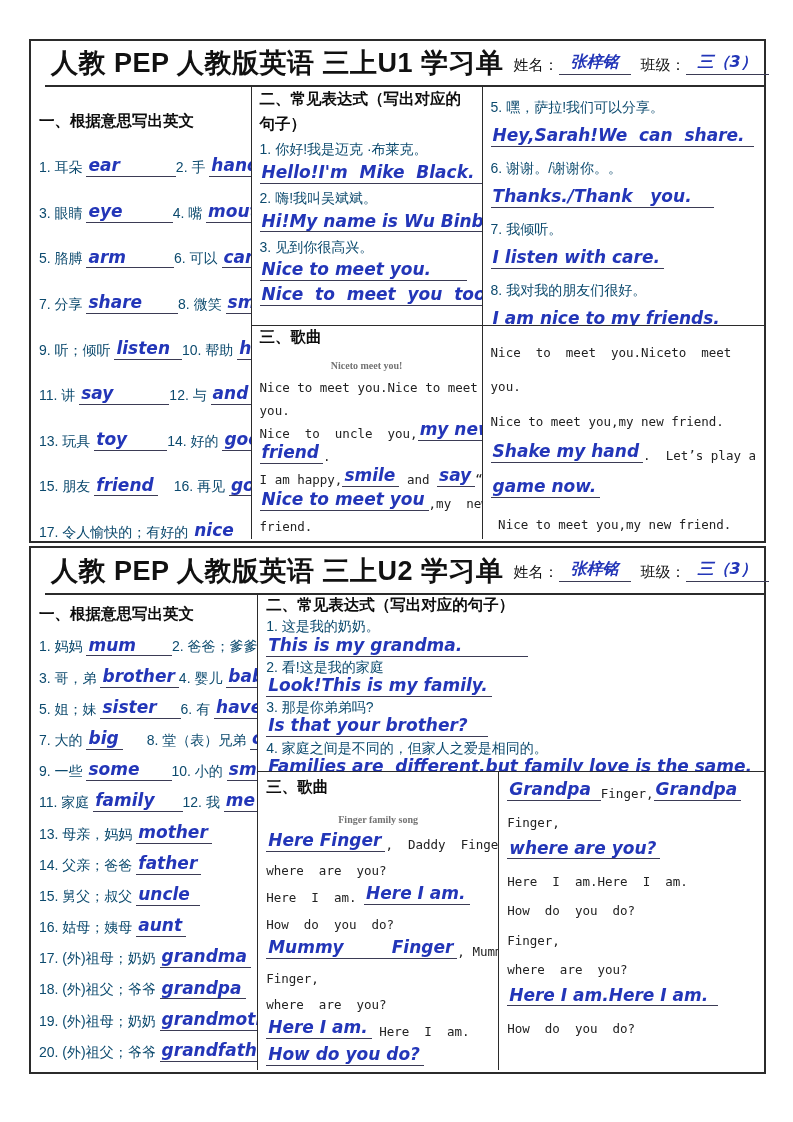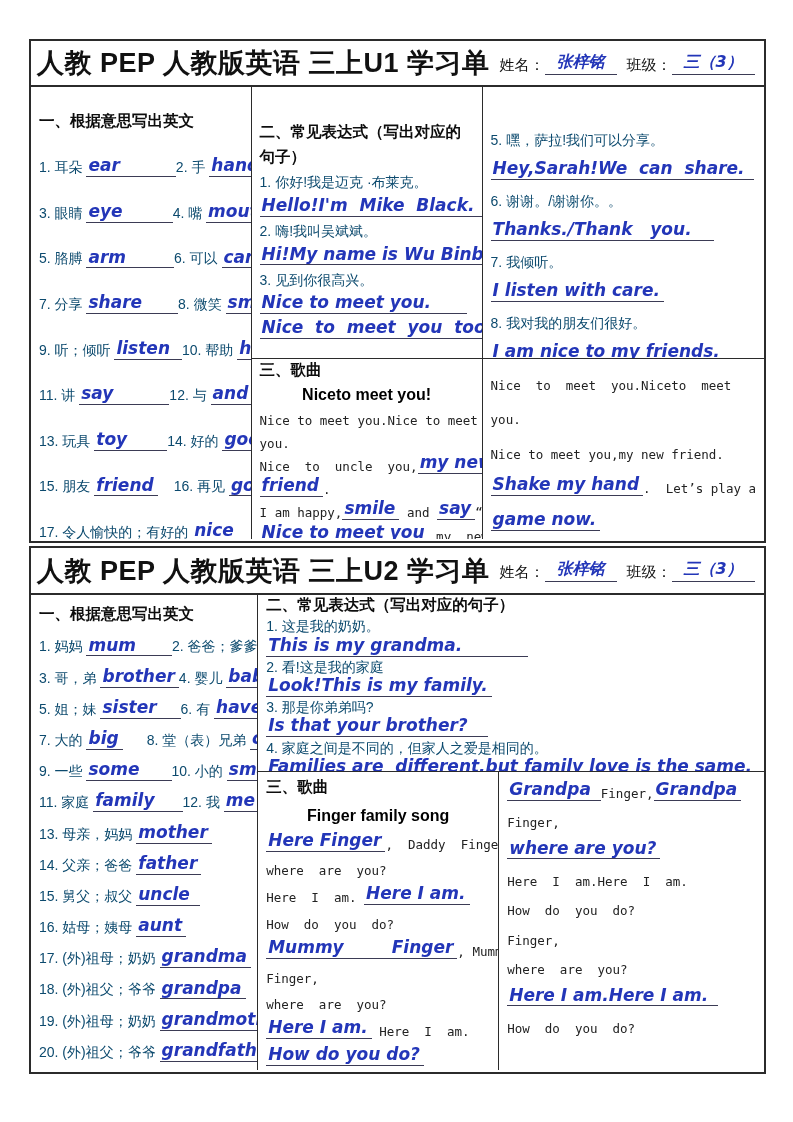--- a/index.html
+++ b/index.html
@@ -2,33 +2,33 @@
 <html><head>
 <meta charset="utf-8">
 <style>
   html,body{margin:0;padding:0;background:#ffffff;}
   .page{position:relative;width:793px;height:1122px;background:#fff;overflow:hidden;
         font-family:"Liberation Sans",sans-serif;color:#111;}
   .sheet{position:absolute;left:29px;width:737px;border:2px solid #2b2b2b;box-sizing:border-box;background:#fff;}
   #sheet-u1{top:39px;height:504px;}
   #sheet-u2{top:546px;height:528px;}
   .sheet-header{height:46px;border-bottom:2px solid #2b2b2b;display:flex;align-items:center;
-        justify-content:space-between;padding:0 12px 0 6px;box-sizing:border-box;}
+        justify-content:space-between;padding:0 12px 0 6px;box-sizing:border-box;margin-left:14px;}
   #sheet-u2 .sheet-header{height:47px;}
   .sheet-title{font-size:27px;font-weight:bold;letter-spacing:0.5px;white-space:nowrap;}
   .who{font-size:15px;white-space:nowrap;display:flex;align-items:flex-end;}
   .who .lbl{margin-left:10px;}
   .hand-inline{font-family:"DejaVu Sans",sans-serif;font-style:italic;font-weight:bold;
         color:#2336b8;font-size:16px;border-bottom:1.6px solid #3b3b55;padding:0 12px 1px 12px;}
   .sheet-body{display:flex;height:calc(100% - 48px);}
   #sheet-u2 .sheet-body{height:calc(100% - 49px);}
   .colA{width:266px;border-right:1.6px solid #2b2b2b;box-sizing:border-box;}
   .colB{width:231px;border-right:1.6px solid #2b2b2b;box-sizing:border-box;display:flex;flex-direction:column;}
   .colC{flex:1;display:flex;flex-direction:column;}
-  .cellTop{height:239px;border-bottom:1.6px solid #2b2b2b;box-sizing:border-box;margin-top:33px;}
+  .cellTop{height:239px;border-bottom:1.6px solid #2b2b2b;box-sizing:border-box;}
   .cellBot{flex:1;}
   .rightWrap{flex:1;display:flex;flex-direction:column;}
   .wideCell{height:183px;border-bottom:1.6px solid #2b2b2b;box-sizing:border-box;}
   .songRow{flex:1;display:flex;}
   .songMid{width:241px;border-right:1.6px solid #2b2b2b;box-sizing:border-box;}
   .songRight{flex:1;}
   .cell{padding:3px 8px 0 8px;overflow:hidden;box-sizing:border-box;}
   .line{display:flex;align-items:flex-end;white-space:pre;padding-bottom:4px;box-sizing:border-box;}
   .al-center{justify-content:center;}
   
@@ -40,21 +40,21 @@
   .lh-v2 .line{height:31.2px;}
   .lh-w2 .line{height:20.2px;padding-bottom:2px;}
   .lh-sm2 .line{height:26.8px;}
   .lh-sr2 .line{height:29.4px;}
   
   .s-p{font-size:14px;color:#0c4a6e;}
   .s-b{font-size:15.5px;font-weight:bold;color:#0d0d0d;}
   .s-h{font-family:"DejaVu Sans",sans-serif;font-style:italic;font-weight:bold;color:#2336b8;
        font-size:17px;line-height:1.05;border-bottom:1.6px solid #3b3b55;padding:0 4px 1px 2px;}
   .s-m{font-family:"DejaVu Sans Mono",monospace;font-size:12.5px;color:#222;}
-  .s-mb{font-family:Liberation Sans, sans-serif;font-size:16px;font-weight:bold;color:#000000;}
+  .s-mb{font-family:Liberation Serif, serif;font-size:10px;font-weight:bold;color:#737373;}
   .s-u{display:inline-block;border-bottom:1.6px solid #3b3b55;height:2px;flex:none;}
   .s-sp{display:inline-block;flex:none;}
 </style>
 </head>
 <body>
 
 <div class="page">
 
   <div class="sheet" id="sheet-u1">
     <div class="sheet-header">

